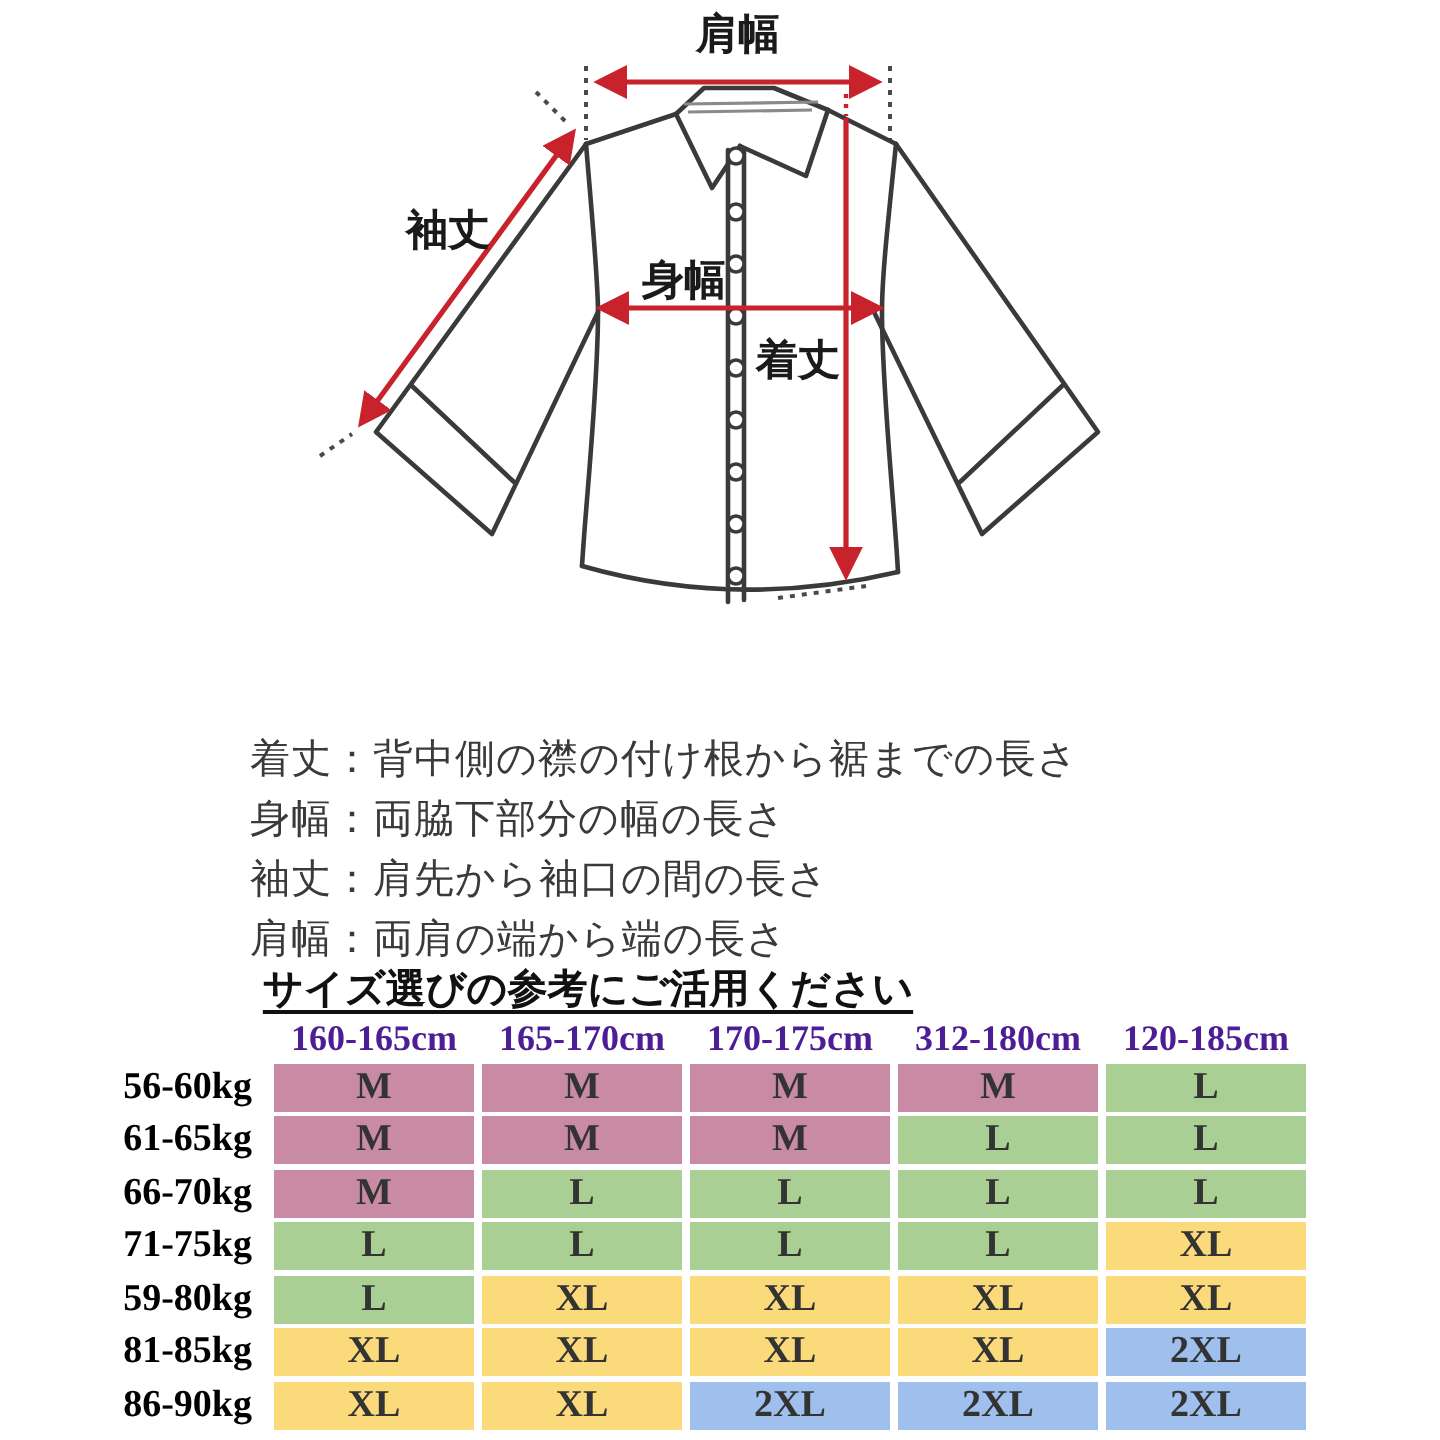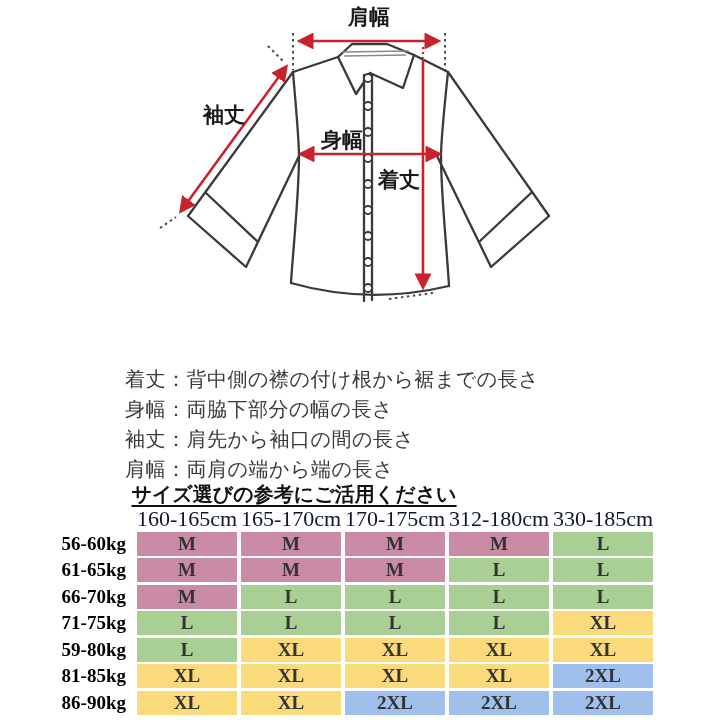--- a/index.html
+++ b/index.html
@@ -22,21 +22,21 @@
 
   
   .tbl-title{position:absolute;left:0;top:481px;width:588px;text-align:center;
              font-size:20px;font-weight:bold;color:#111;}
   .tbl-title span{text-decoration:underline;text-underline-offset:4px;}
   .size-grid{position:absolute;left:37px;top:505px;display:grid;
              grid-template-columns:96px repeat(5,100px);
              grid-auto-rows:24px;column-gap:4px;row-gap:2.5px;
              font-family:"Liberation Serif","DejaVu Serif",serif;}
   .hcell{height:28px;display:flex;align-items:center;justify-content:center;
-         font-weight:normal;font-size:22px;color:#0f172a;white-space:nowrap;}
+         font-weight:bold;font-size:18px;color:#4c1d95;white-space:nowrap;}
   .wcell{display:flex;align-items:center;justify-content:flex-end;padding-right:7px;
          font-weight:bold;font-size:19px;color:#000;white-space:nowrap;}
   .scell{display:flex;align-items:center;justify-content:center;
          font-weight:bold;font-size:19px;color:#333;}
 </style>
 </head>
 <body>
 
 <div class="stage">
 
@@ -111,21 +111,21 @@
   <div class="tbl-title">
     <span>サイズ選びの参考にご活用ください</span>
   </div>
 
   <div class="size-grid" id="size-grid">
       <div class="hcell"></div>
       <div class="hcell">160-165cm</div>
       <div class="hcell">165-170cm</div>
       <div class="hcell">170-175cm</div>
       <div class="hcell">312-180cm</div>
-      <div class="hcell">330-185cm</div>
+      <div class="hcell">120-185cm</div>
       <div class="wcell">56-60kg</div>
       <div class="scell" style="background: rgb(201, 139, 163);">M</div>
       <div class="scell" style="background: rgb(201, 139, 163);">M</div>
       <div class="scell" style="background: rgb(201, 139, 163);">M</div>
       <div class="scell" style="background: rgb(201, 139, 163);">M</div>
       <div class="scell" style="background: rgb(170, 207, 149);">L</div>
       <div class="wcell">61-65kg</div>
       <div class="scell" style="background: rgb(201, 139, 163);">M</div>
       <div class="scell" style="background: rgb(201, 139, 163);">M</div>
       <div class="scell" style="background: rgb(201, 139, 163);">M</div>

